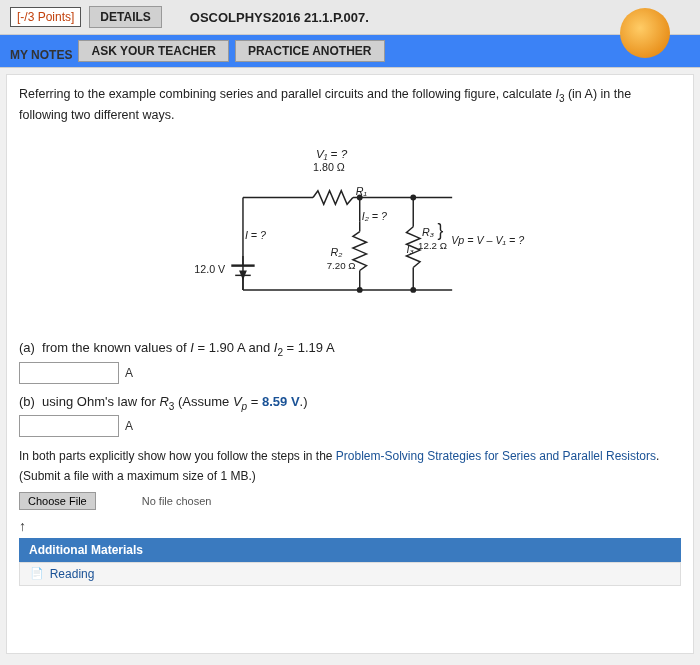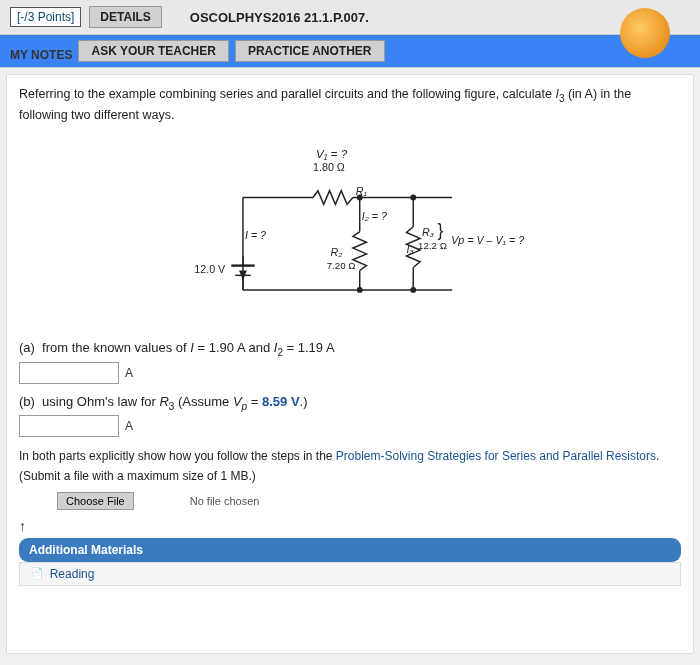--- a/index.html
+++ b/index.html
@@ -21,21 +21,21 @@
       border-bottom: 1px solid #ccc;
       padding: 6px 10px;
       display: flex;
       align-items: center;
       gap: 8px;
     }
     .points-badge {
       border: 1px solid #555;
       padding: 2px 6px;
       font-size: 12px;
-      color: #0c4a6e;
+      color: #c2410c;
       background: #fff;
     }
     .tab-button {
       background: #d0d0d0;
       border: 1px solid #999;
       padding: 3px 10px;
       font-size: 12px;
       font-weight: bold;
       color: #222;
       cursor: pointer;
@@ -119,23 +119,22 @@
       line-height: 1.6;
       margin: 10px 0 6px 0;
     }
     .link-text {
       color: #1a5296;
       text-decoration: none;
     }
     .file-row {
       display: flex;
       align-items: center;
-      gap: 16px;
+      gap: 6px;
       margin-bottom: 8px;
-      margin-left: 38px;
     }
     .choose-file-btn {
       background: #d0d0d0;
       border: 1px solid #999;
       padding: 2px 8px;
       font-size: 11px;
       cursor: pointer;
     }
     .no-file-text {
       font-size: 11px;
@@ -148,21 +147,20 @@
       margin: 4px 0;
     }
     .additional-materials {
       background: #3a7abf;
       color: #fff;
       padding: 5px 10px;
       font-size: 12px;
       font-weight: bold;
       margin-top: 2px;
       cursor: pointer;
-      border-radius: 9px;
     }
     .reading-row {
       display: flex;
       align-items: center;
       gap: 6px;
       padding: 4px 10px;
       background: #f5f5f5;
       border: 1px solid #ddd;
       font-size: 12px;
       color: #1a5296;

